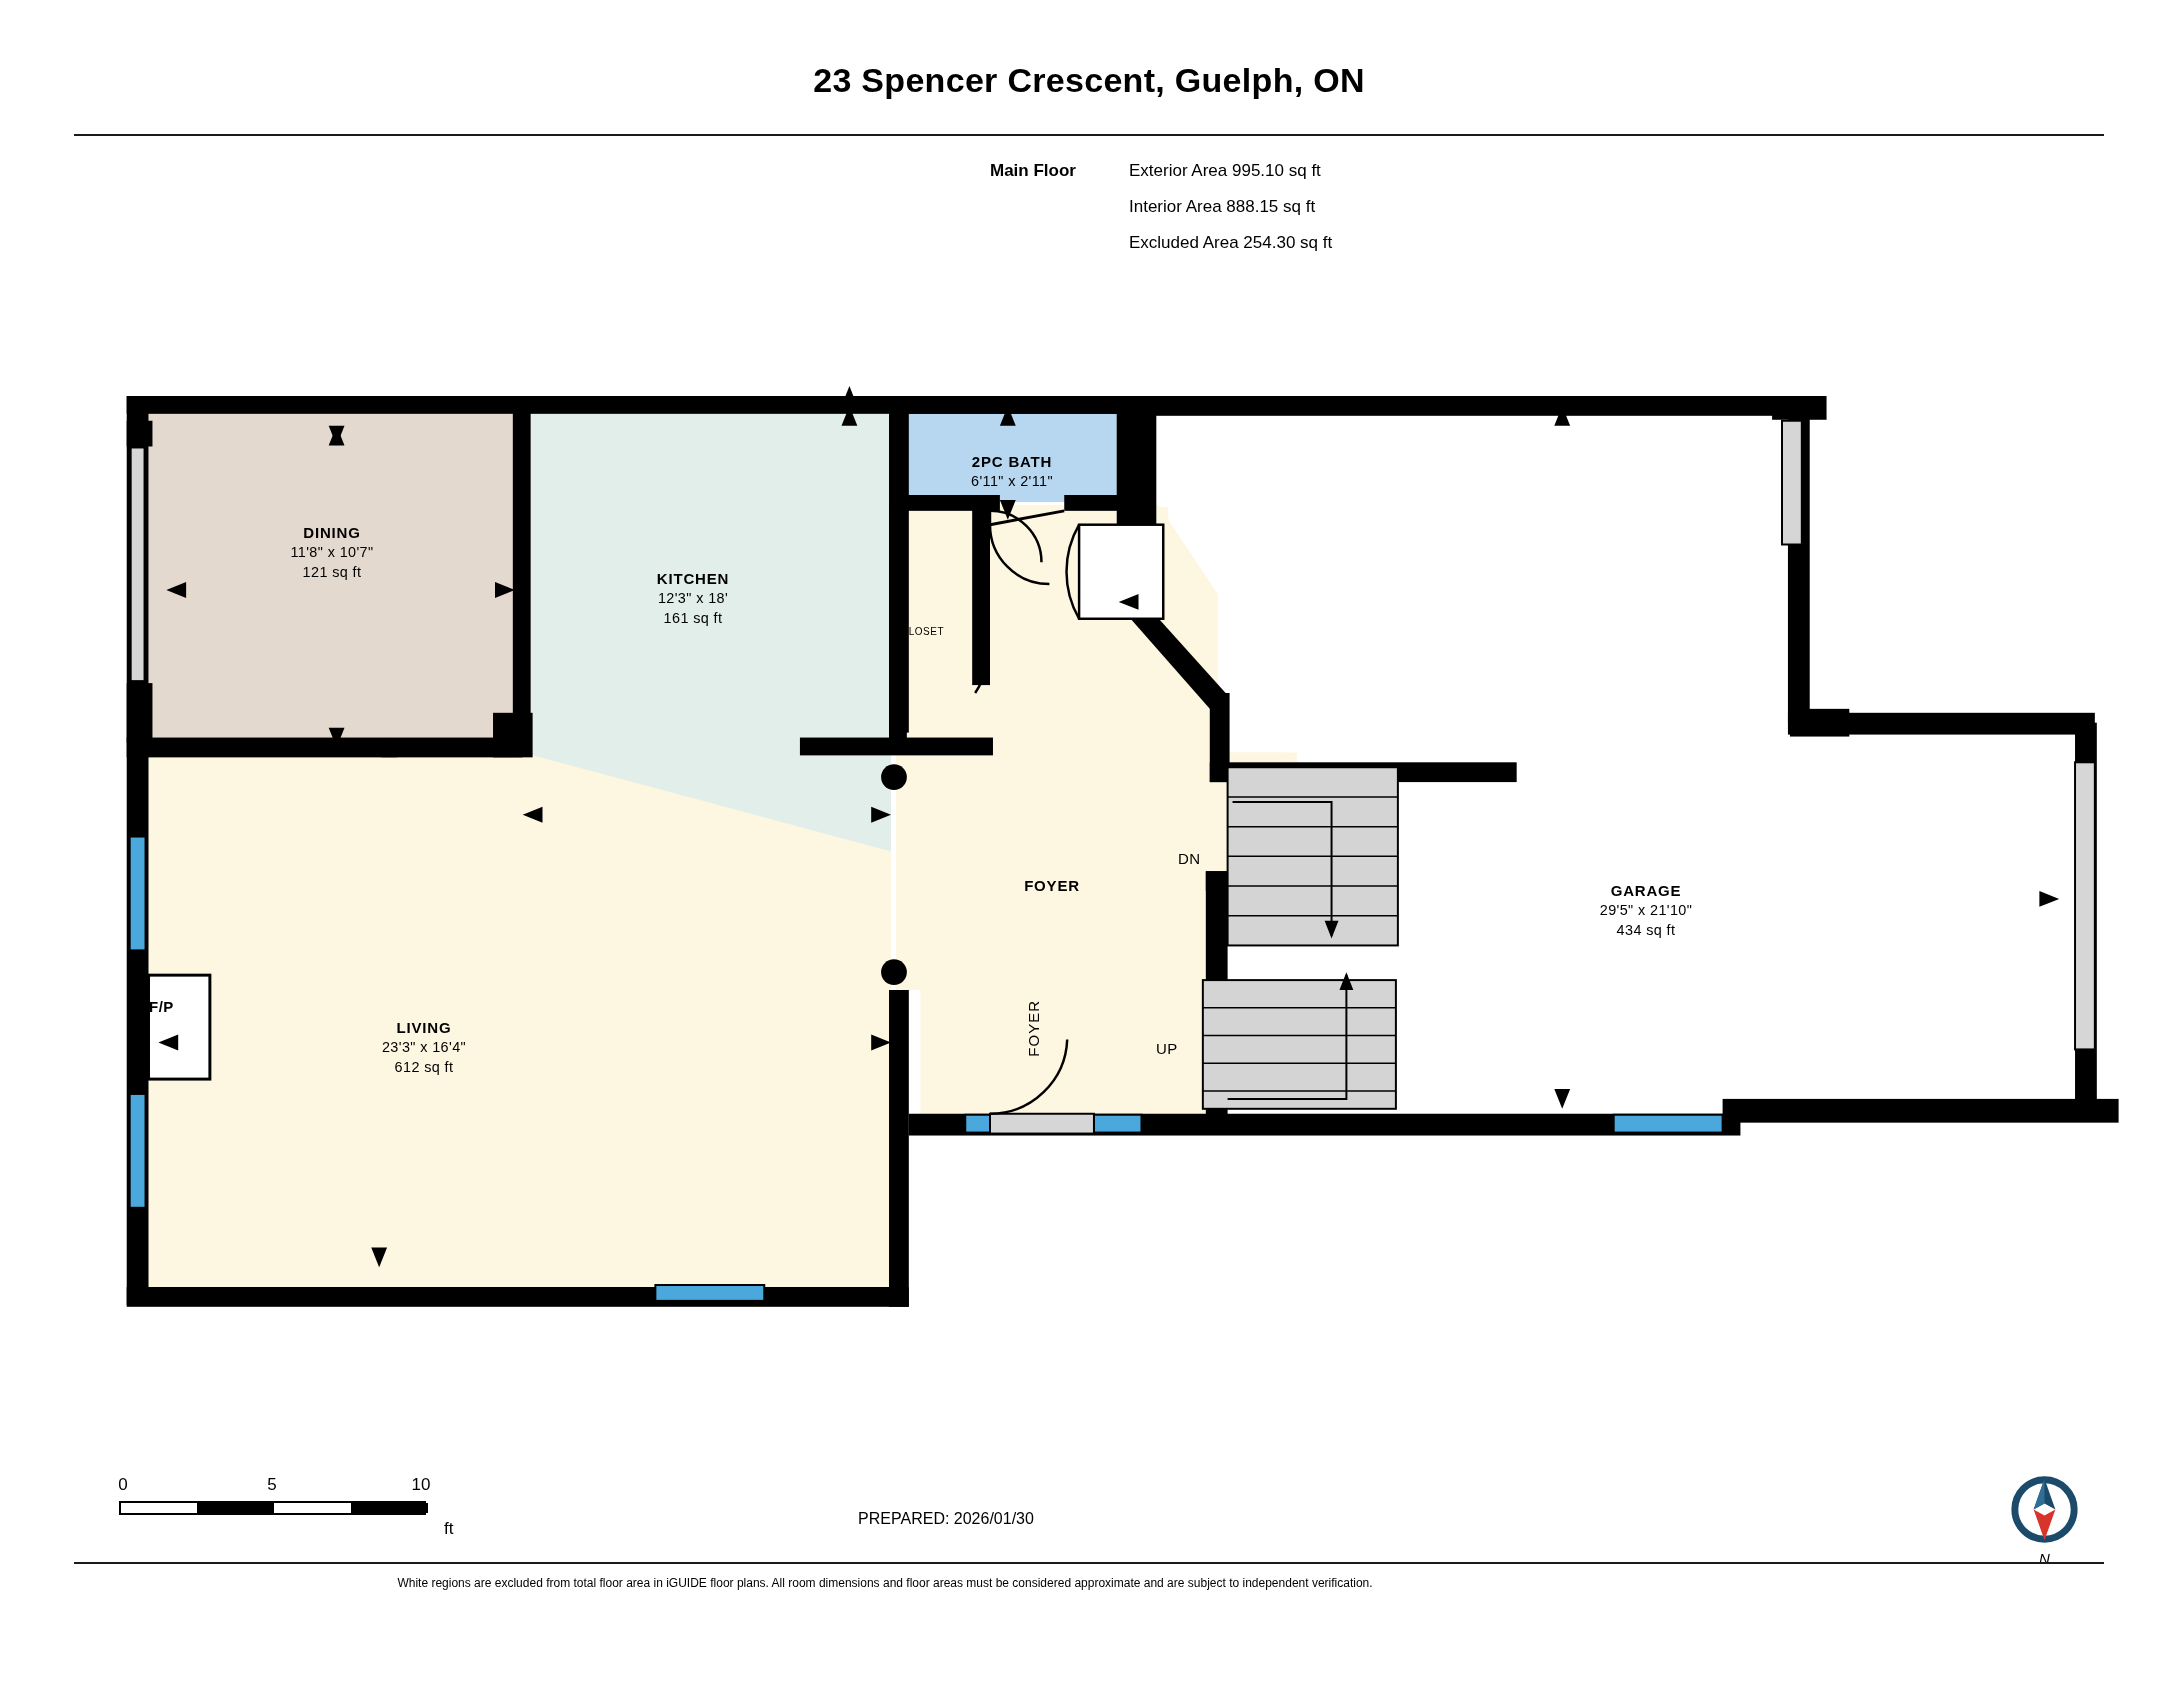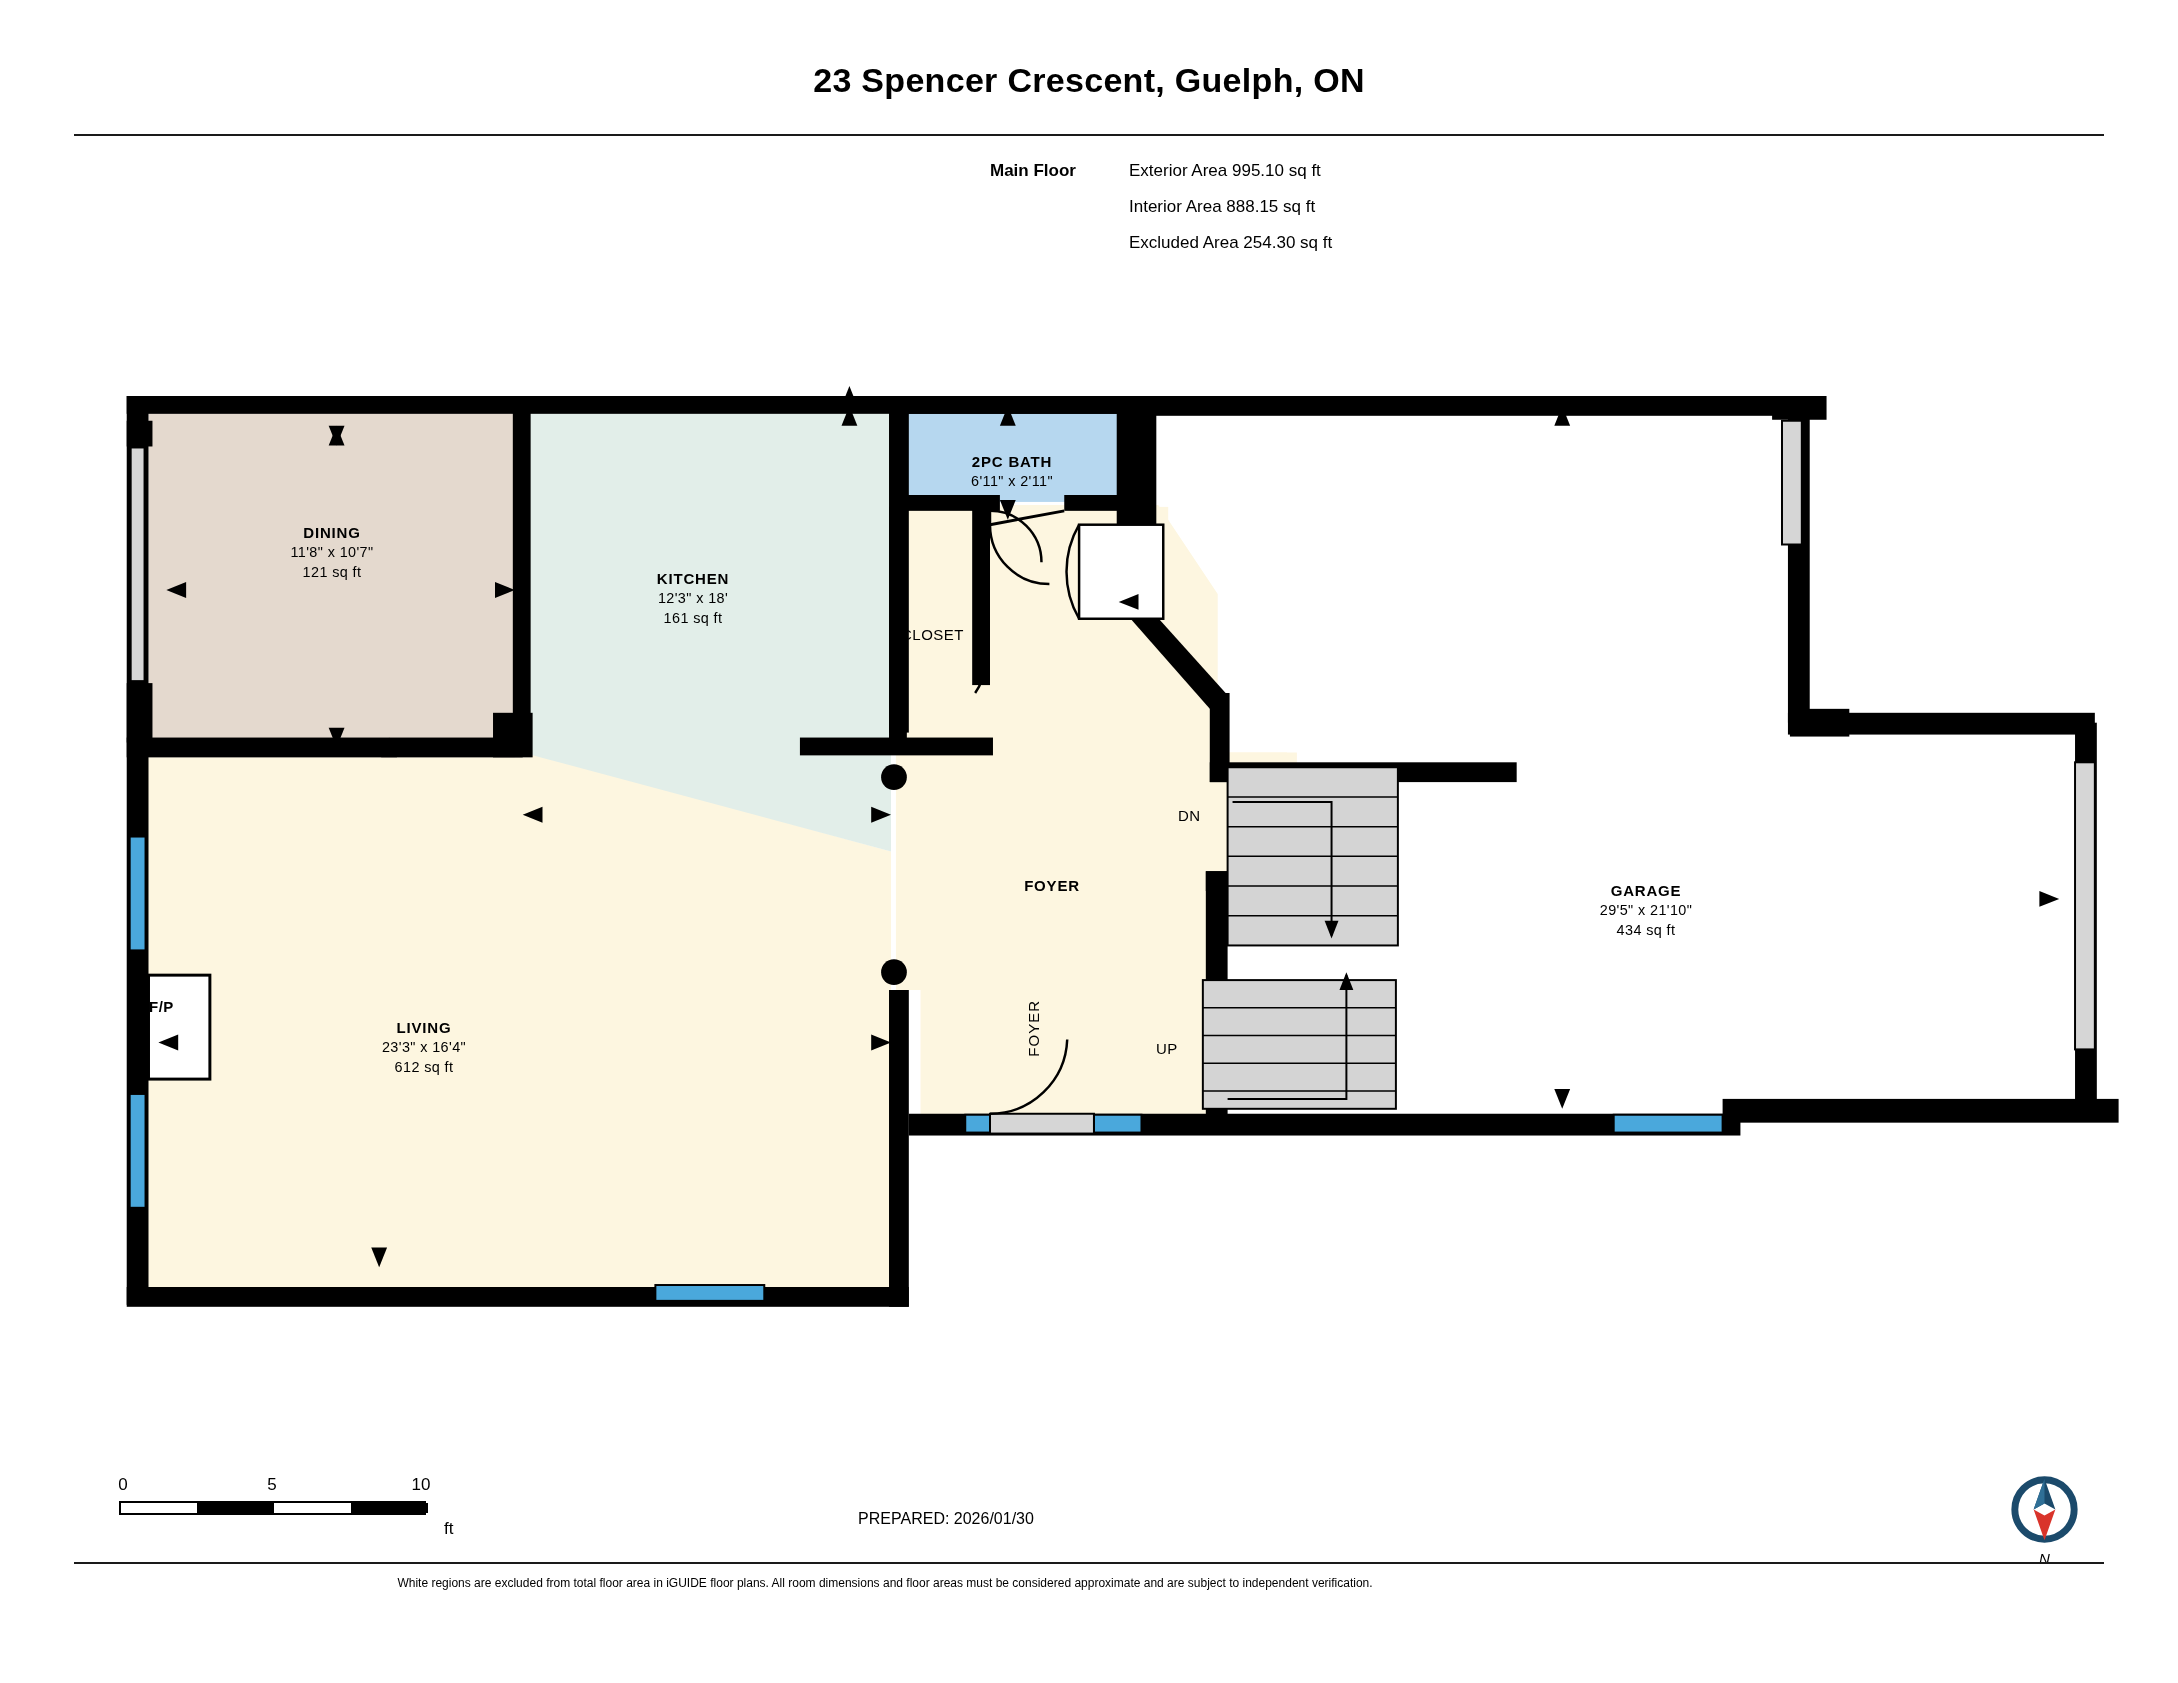--- a/index.html
+++ b/index.html
@@ -138,21 +138,21 @@
 
   .vert-label {
     position: absolute;
     font-size: 15px;
     letter-spacing: 1px;
     writing-mode: vertical-rl;
     transform: rotate(180deg);
   }
   .small-label {
     position: absolute;
-    font-size: 15px;
+    font-size: 10px;
     letter-spacing: 0.5px;
     white-space: nowrap;
   }
 </style>
 </head>
 <body>
 
 <div class="page-title">23 Spencer Crescent, Guelph, ON</div>
 <div class="title-rule"></div>
 
@@ -340,21 +340,21 @@
 </div>
 
 <div class="room-label" style="left:1052px; top:876px;">
   <b>FOYER</b>
 </div>
 
 <div class="vert-label" style="left:1025px; top:1000px;">FOYER</div>
 
 <div class="small-label" style="left:901px; top:626px;">CLOSET</div>
 
-<div class="small-label" style="left:1178px; top:807px; font-size:15px;">DN</div>
+<div class="small-label" style="left:1178px; top:850px; font-size:15px;">DN</div>
 <div class="small-label" style="left:1156px; top:1040px; font-size:15px;">UP</div>
 <div class="small-label" style="left:149px; top:998px; font-size:15px;font-weight:bold;">F/P</div>
 
 <div class="scalebar">
   <div class="nums">
     <span style="left:4px;">0</span>
     <span style="left:153px;">5</span>
     <span style="left:302px;">10</span>
   </div>
   <div class="bar">

